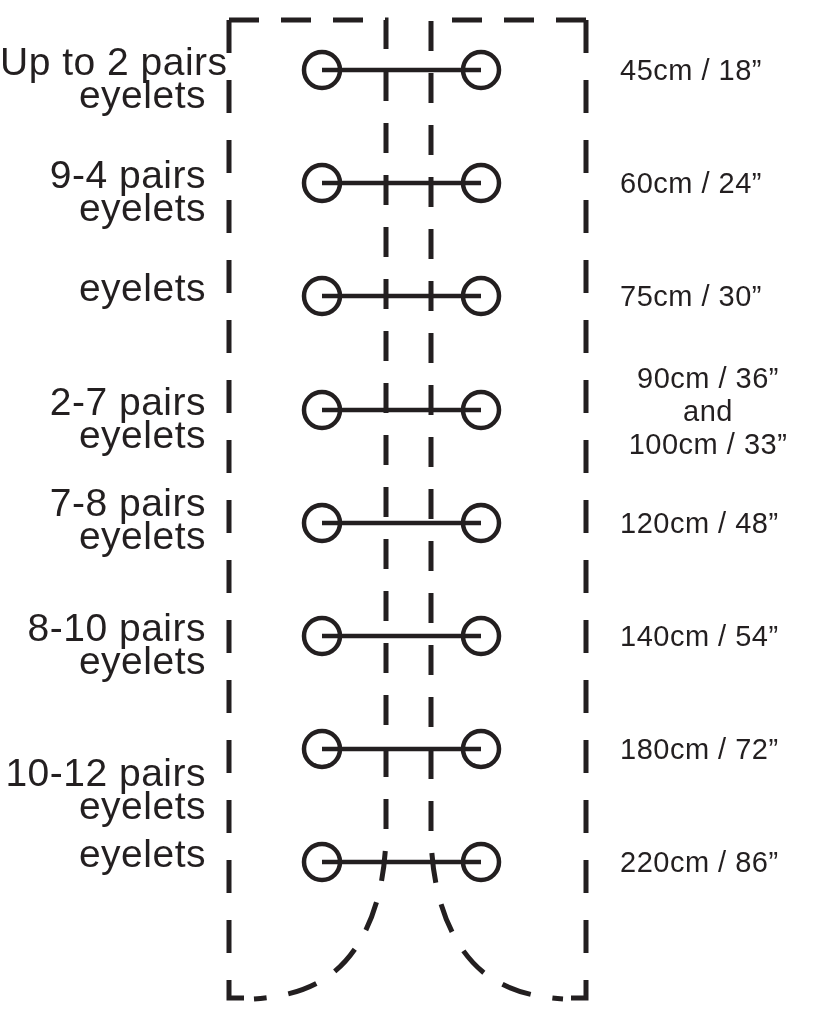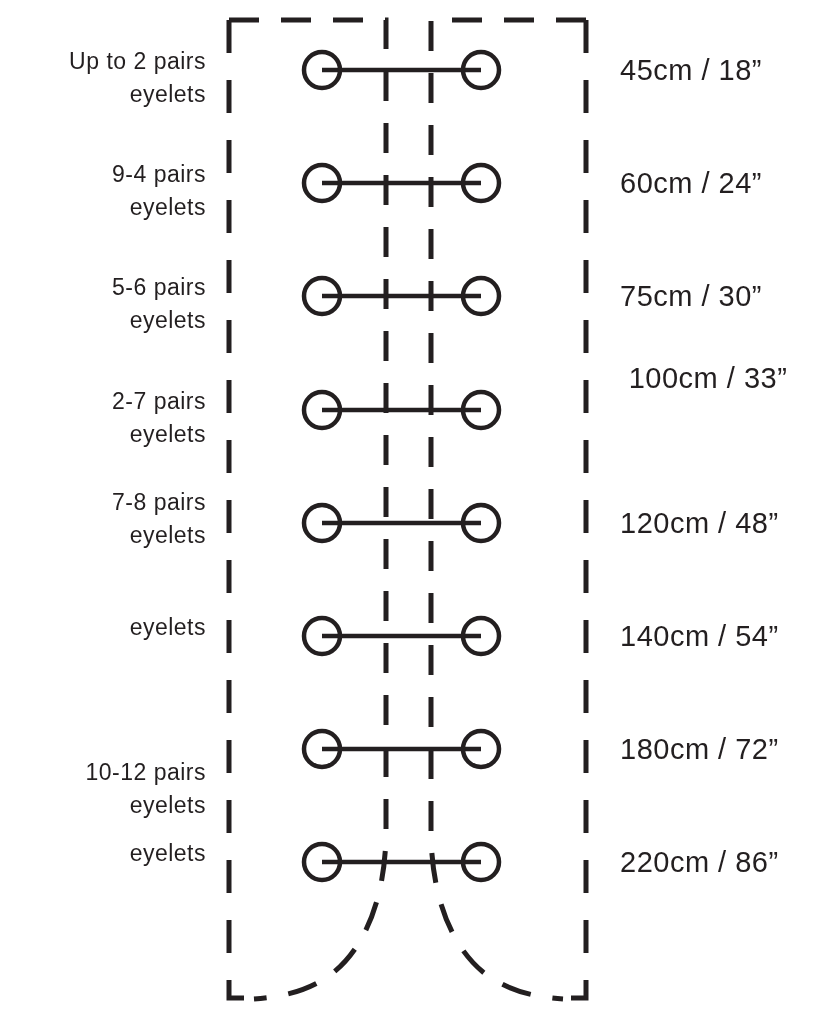--- a/index.html
+++ b/index.html
@@ -19,21 +19,21 @@
   .diagram-svg {
     position: absolute;
     left: 0;
     top: 0;
   }
   .label-left {
     position: absolute;
     left: 0;
     width: 206px;
     text-align: right;
-    font-size: 23px;
+    font-size: 39px;
     line-height: 33px;
     letter-spacing: 0.5px;
     font-weight: 500;
     color: #231f20;
     white-space: nowrap;
   }
   .label-right {
     position: absolute;
     left: 620px;
     width: 200px;
@@ -114,52 +114,54 @@
 
   <div class="label-left" style="top:45px">
     <div>Up to 2 pairs</div>
     <div>eyelets</div>
   </div>
   <div class="label-left" style="top:158px">
     <div>9-4 pairs</div>
     <div>eyelets</div>
   </div>
   <div class="label-left" style="top:271px">
-    <div>5-6 pairs</div>
     <div>eyelets</div>
   </div>
   <div class="label-left" style="top:385px">
     <div>2-7 pairs</div>
     <div>eyelets</div>
   </div>
   <div class="label-left" style="top:486px">
     <div>7-8 pairs</div>
     <div>eyelets</div>
   </div>
   <div class="label-left" style="top:611px">
+    <div>8-10 pairs</div>
     <div>eyelets</div>
   </div>
   <div class="label-left" style="top:756px">
     <div>10-12 pairs</div>
     <div>eyelets</div>
   </div>
   <div class="label-left" style="top:837px">
     <div>eyelets</div>
   </div>
 
   <div class="label-right" style="top:54px">
     <div>45cm / 18”</div>
   </div>
   <div class="label-right" style="top:167px">
     <div>60cm / 24”</div>
   </div>
   <div class="label-right" style="top:280px">
     <div>75cm / 30”</div>
   </div>
   <div class="label-right multi" style="top:362px">
+    <div>90cm / 36”</div>
+    <div>and</div>
     <div>100cm / 33”</div>
   </div>
   <div class="label-right" style="top:507px">
     <div>120cm / 48”</div>
   </div>
   <div class="label-right" style="top:620px">
     <div>140cm / 54”</div>
   </div>
   <div class="label-right" style="top:733px">
     <div>180cm / 72”</div>

